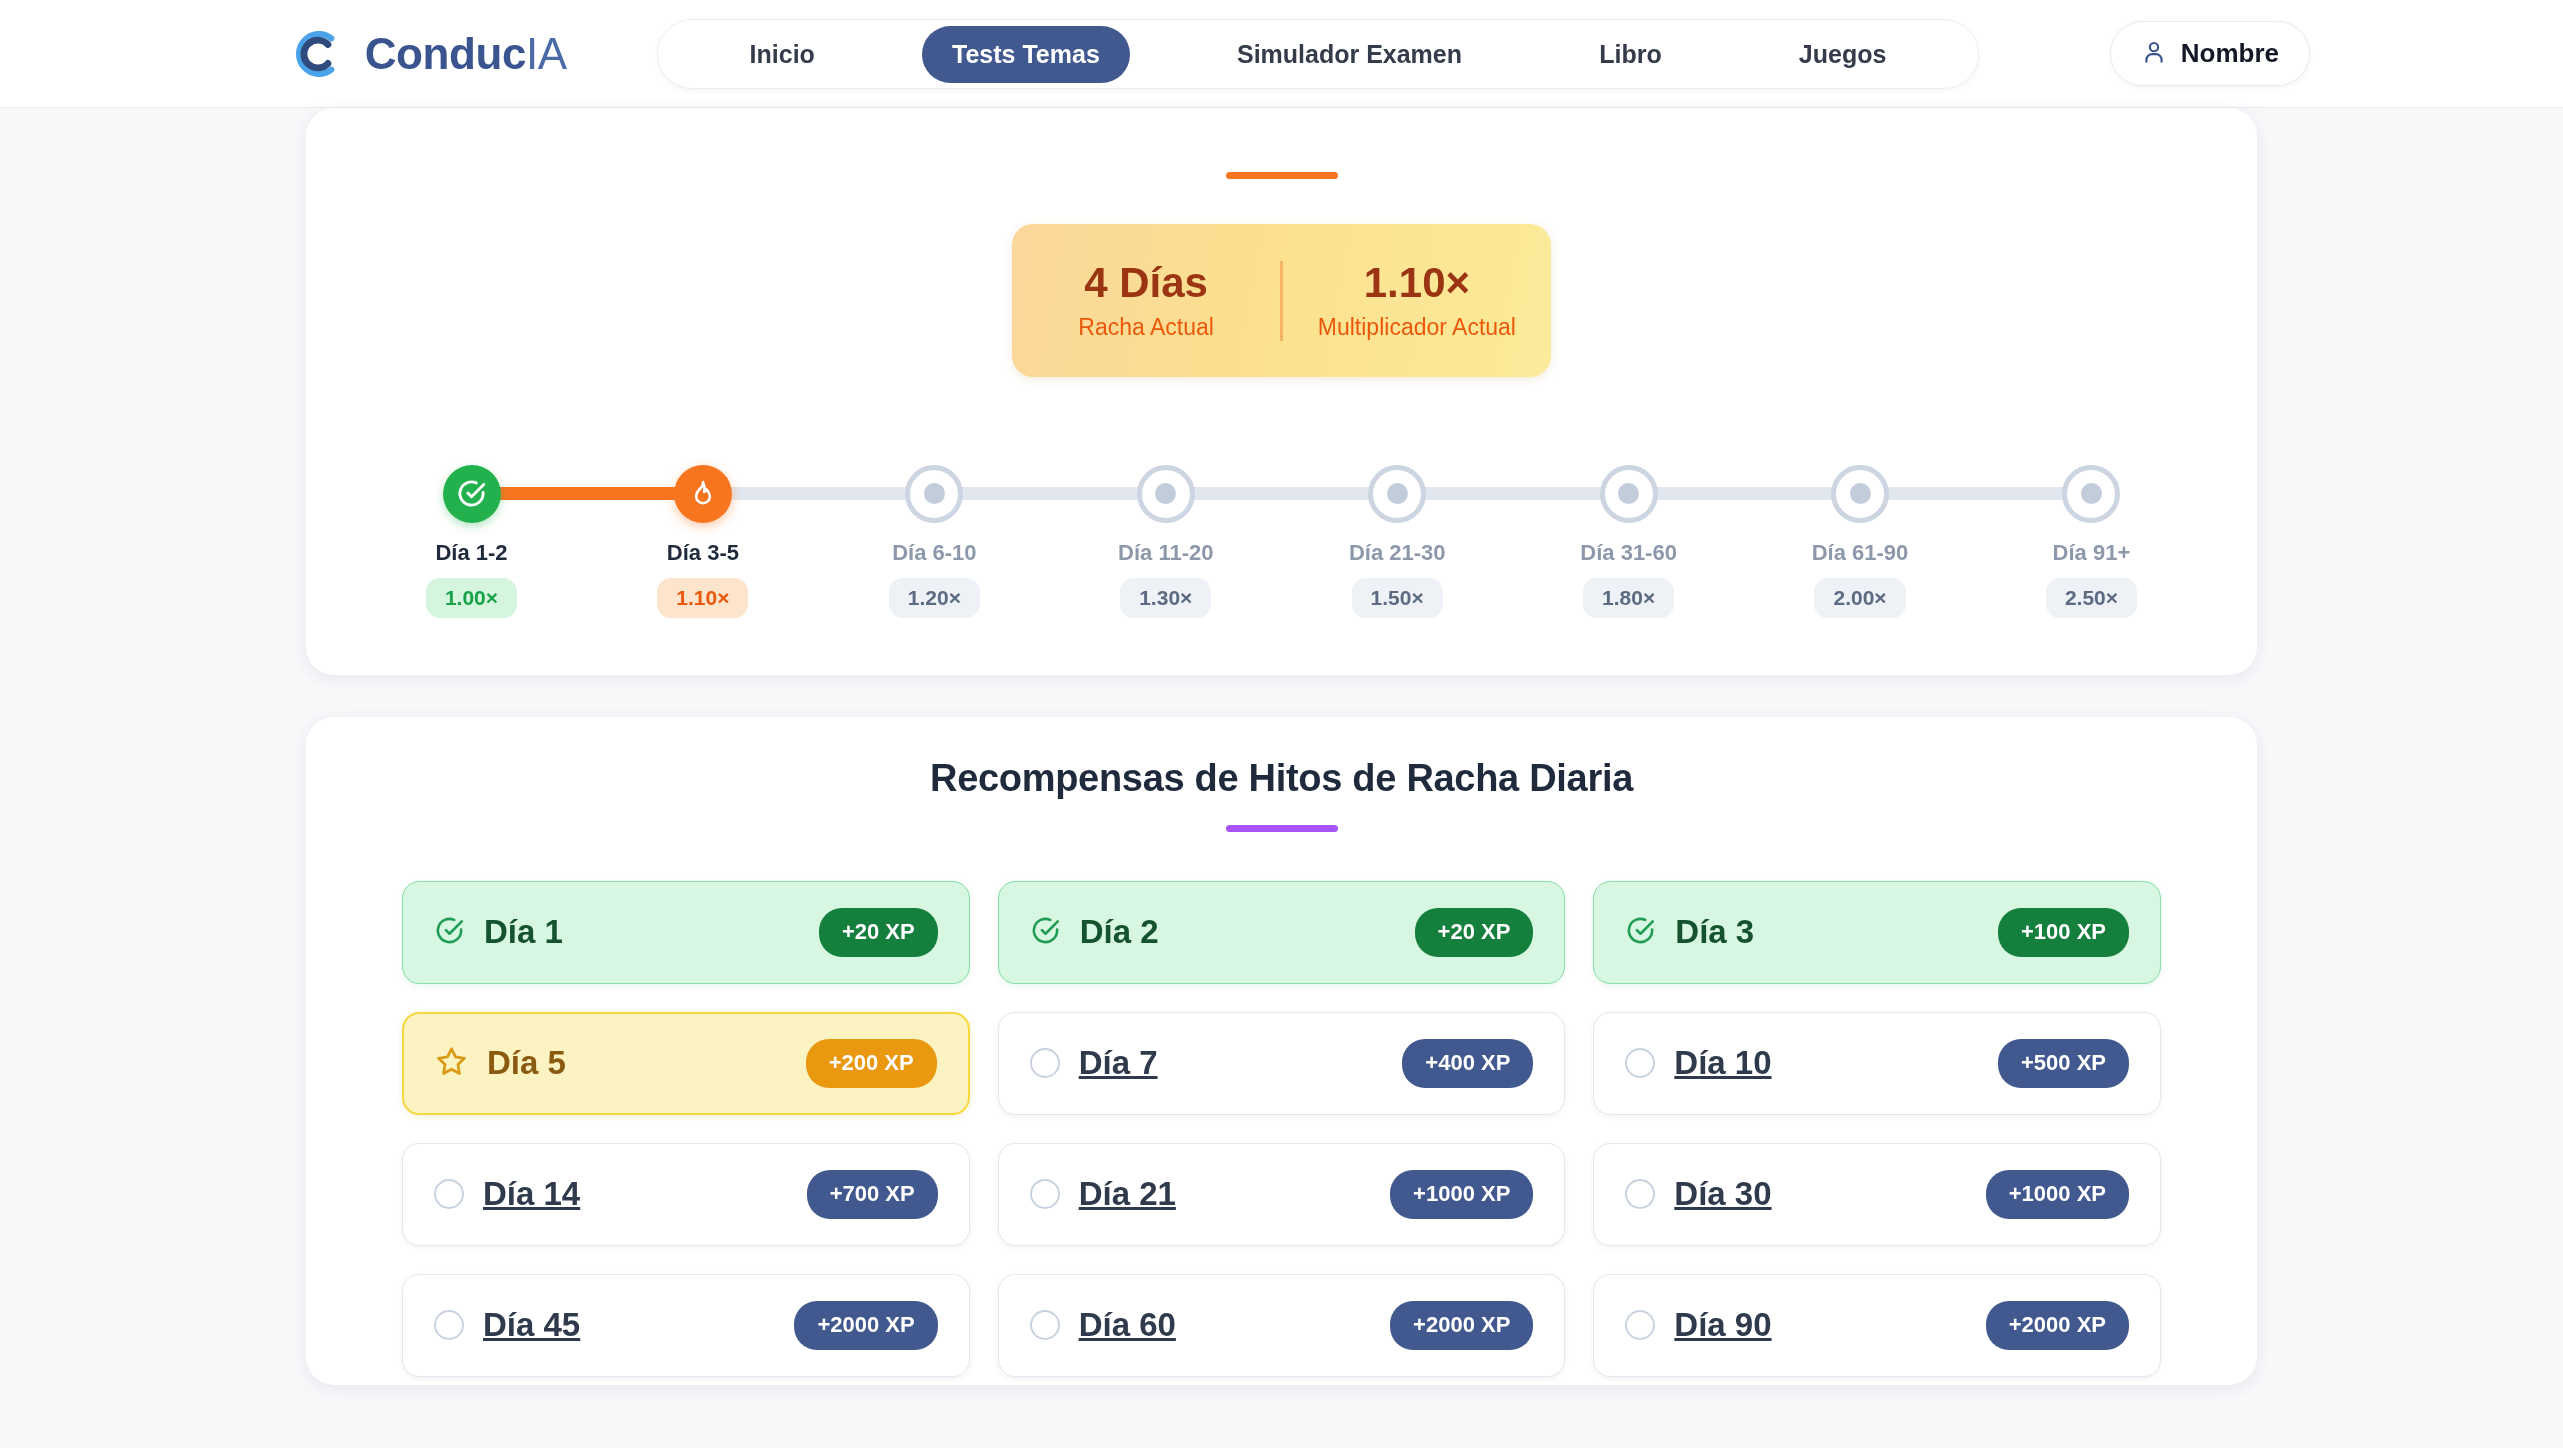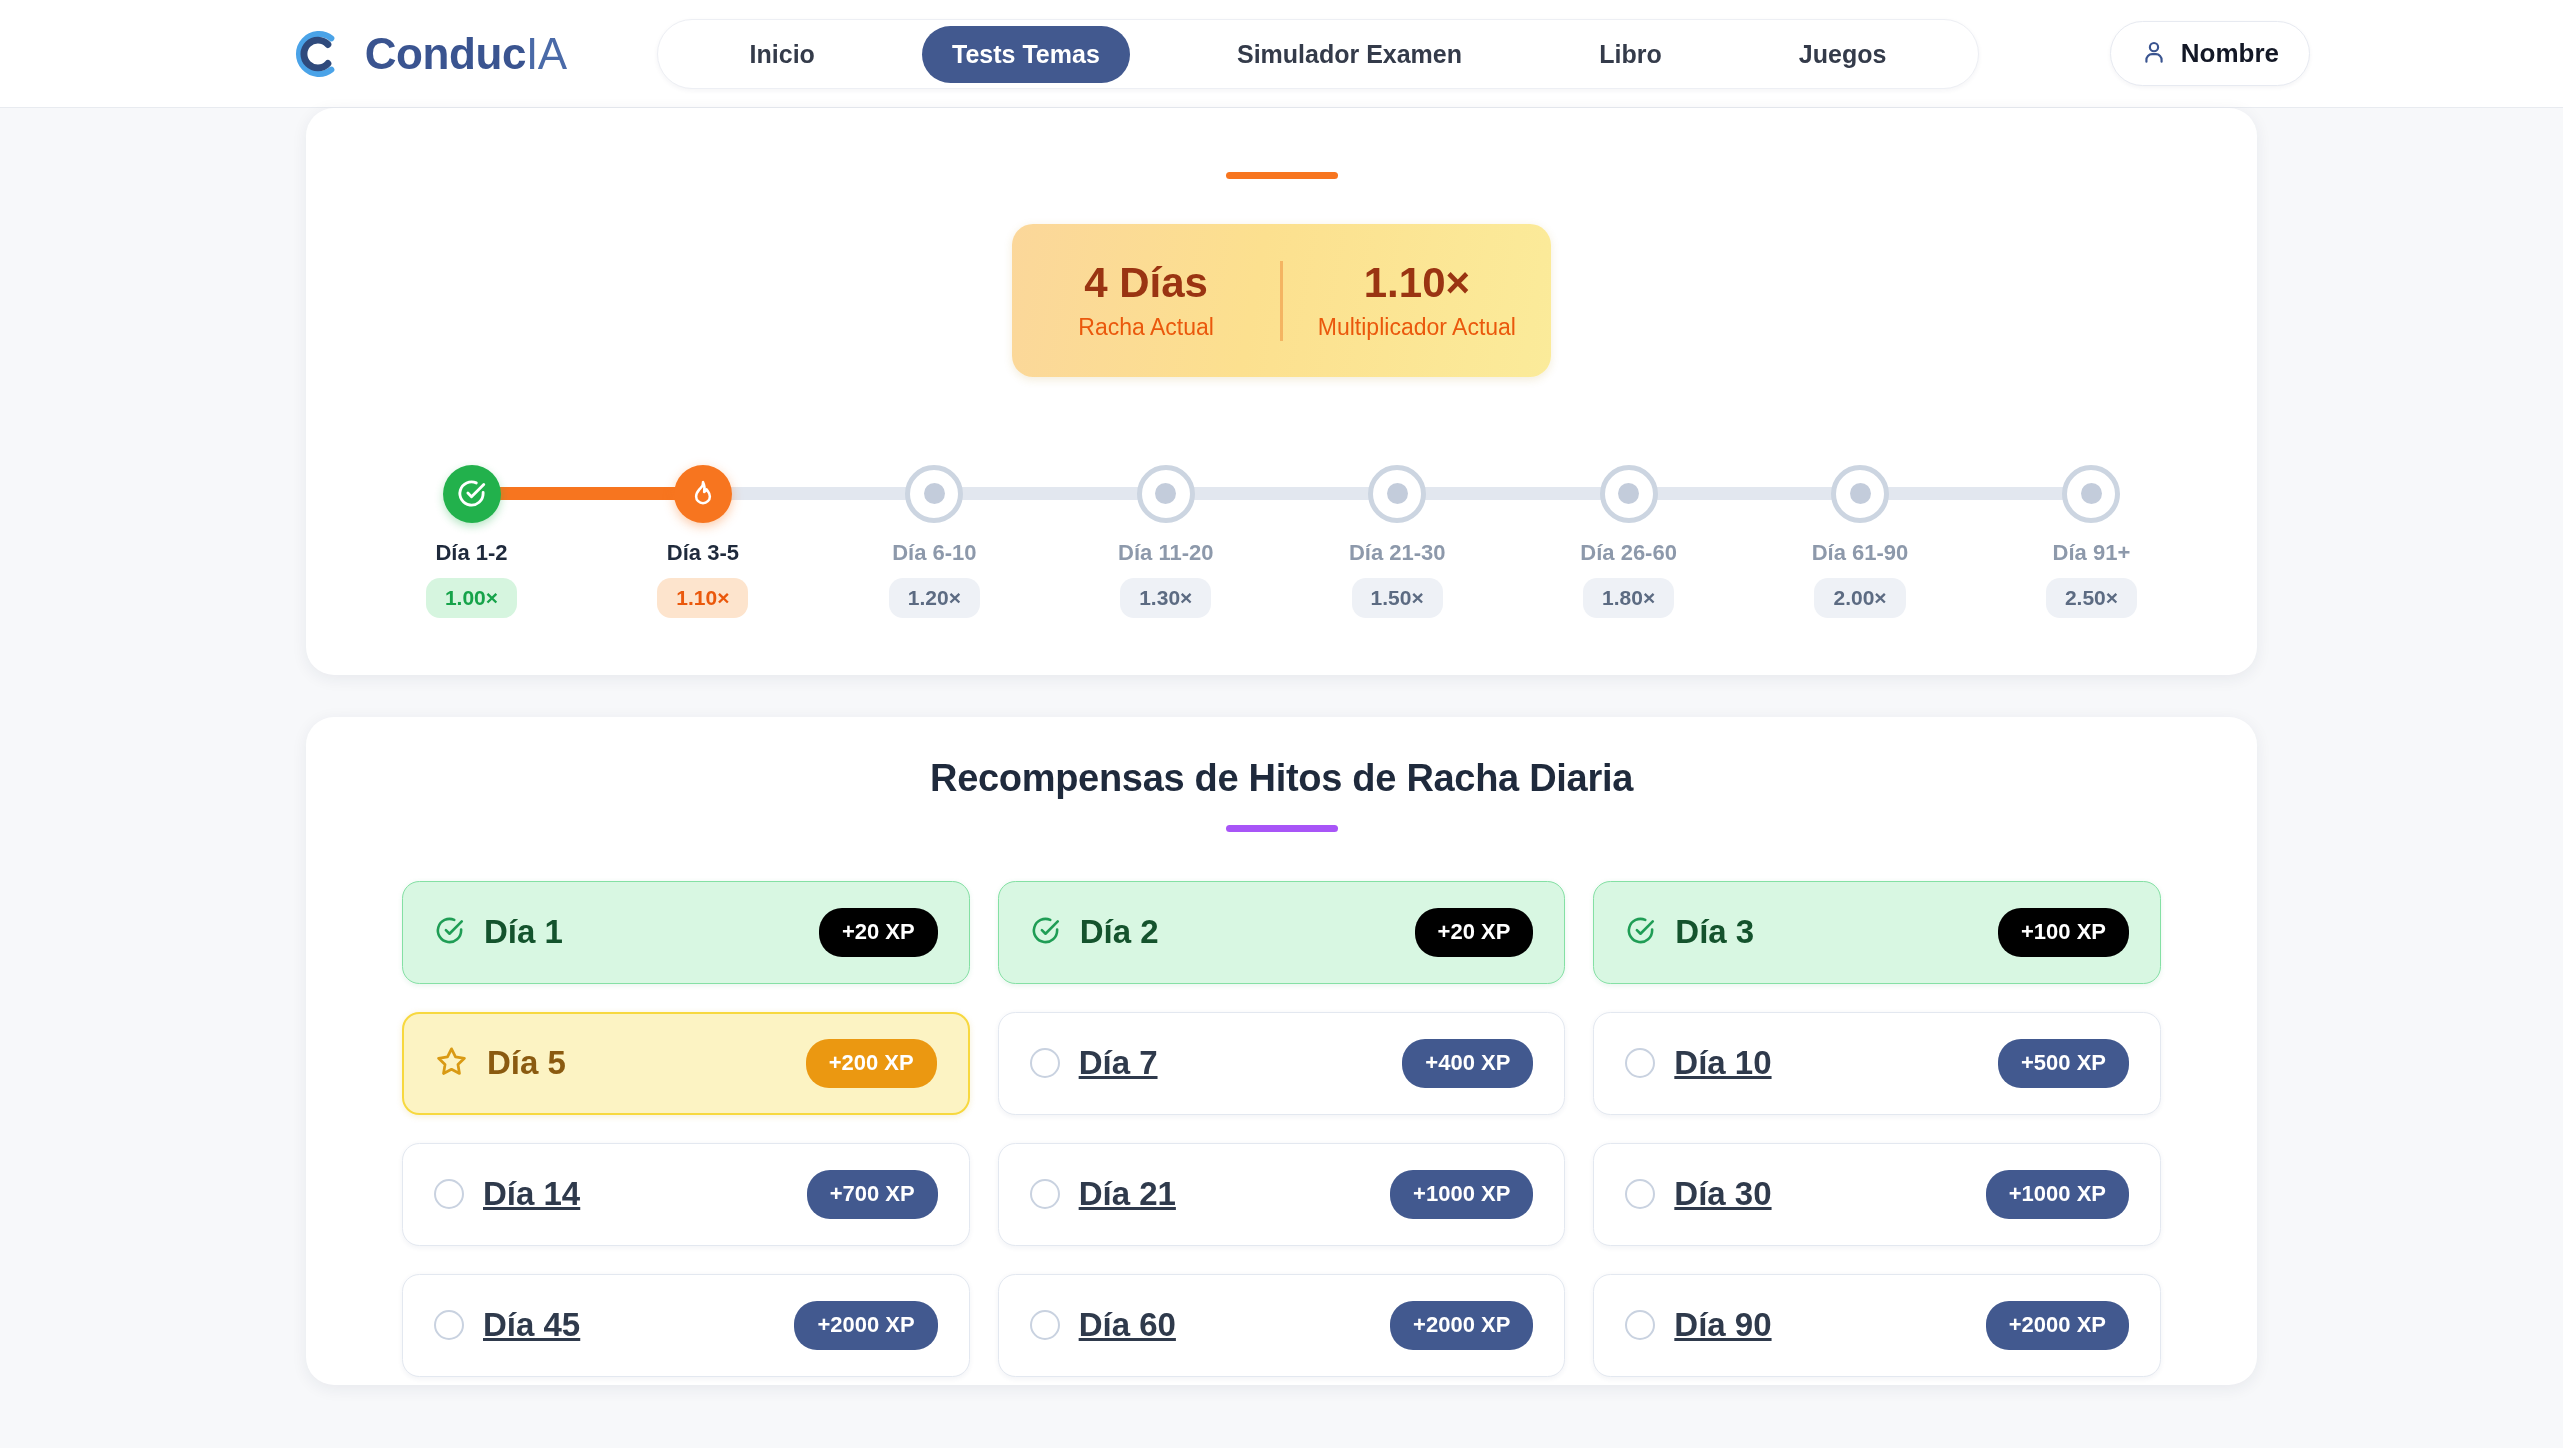--- a/index.html
+++ b/index.html
@@ -187,21 +187,21 @@
     padding: 11.3px 23px; border-radius: 23px;
     white-space: nowrap;
   }
 
   .mcard.done {
     background: #d8f7e2;
     border: 1.7px solid #84e0a4;
     box-shadow: 0 1.7px 5.2px rgba(40,160,85,.10);
   }
   .mcard.done .name { color: #14532d; }
-  .mcard.done .badge { background: #000000; }
+  .mcard.done .badge { background: #15803d; }
 
   .mcard.next {
     background: #fcf3c3;
     border: 2.6px solid #f7d83f;
     box-shadow: 0 1.7px 6.1px rgba(200,160,20,.16);
   }
   .mcard.next .name { color: #8a5a10; }
   .mcard.next .badge { background: #eb9811; }
 
   .mcard.locked {
@@ -316,21 +316,21 @@
               <span class="inner"></span>
             </div>
           <div class="node-label muted">Día 21-30</div>
           <div class="mult m-gray">1.50×</div>
         </div>
 
         <div class="node">
           <div class="dot todo">
               <span class="inner"></span>
             </div>
-          <div class="node-label muted">Día 26-60</div>
+          <div class="node-label muted">Día 31-60</div>
           <div class="mult m-gray">1.80×</div>
         </div>
 
         <div class="node">
           <div class="dot todo">
               <span class="inner"></span>
             </div>
           <div class="node-label muted">Día 61-90</div>
           <div class="mult m-gray">2.00×</div>
         </div>

